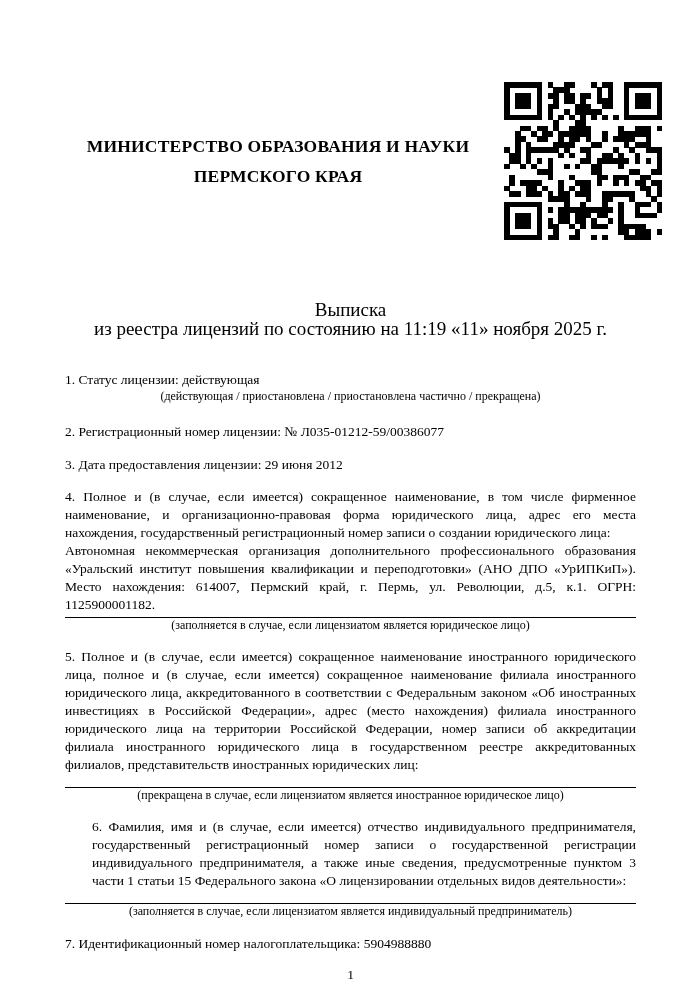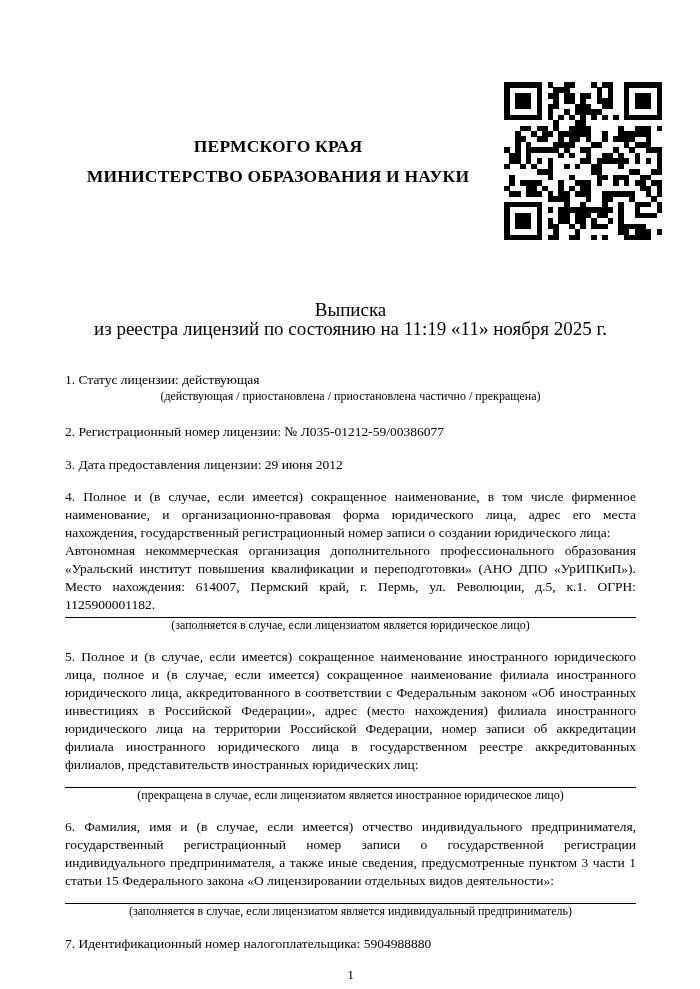--- a/index.html
+++ b/index.html
@@ -31,21 +31,21 @@
 
   .item{
     margin:0;font-size:13.5px;line-height:18px;
   }
   .just{text-align:justify;text-align-last:left;}
   .mt-item1{margin-top:33px;}
   .mt-item2{margin-top:20px;}
   .mt-item3{margin-top:15px;}
   .mt-item4{margin-top:14px;}
   .mt-item5{margin-top:16px;}
-  .mt-item6{margin-top:16px;}
+  .mt-item6{margin-top:16px;margin-left:27px;}
   .mt-item7{margin-top:17px;}
 
   .caption{
     font-size:12px;line-height:13px;text-align:center;margin-top:1px;
   }
 
   .rule{
     border:0;border-top:1.6px solid #000;margin:0;width:100%;
   }
   .rule-tight{margin-top:3px;}
@@ -465,22 +465,22 @@
         <rect x="98.07" y="152.55" width="5.60" height="5.60"></rect>
         <rect x="119.86" y="152.55" width="5.60" height="5.60"></rect>
         <rect x="125.31" y="152.55" width="5.60" height="5.60"></rect>
         <rect x="130.76" y="152.55" width="5.60" height="5.60"></rect>
         <rect x="136.21" y="152.55" width="5.60" height="5.60"></rect>
         <rect x="141.66" y="152.55" width="5.60" height="5.60"></rect>
       </g>
     </svg>
 
   <div class="ministry">
+    <div class="ministry-line">МИНИСТЕРСТВО ОБРАЗОВАНИЯ И НАУКИ</div>
     <div class="ministry-line">ПЕРМСКОГО КРАЯ</div>
-    <div class="ministry-line">МИНИСТЕРСТВО ОБРАЗОВАНИЯ И НАУКИ</div>
   </div>
 
   <div class="content">
 
     <div class="doc-title">
       <div>Выписка</div>
       <div>из реестра лицензий по состоянию на 11:19 «11» ноября 2025 г.</div>
     </div>
 
     <p class="item mt-item1">1. Статус лицензии: действующая</p>

